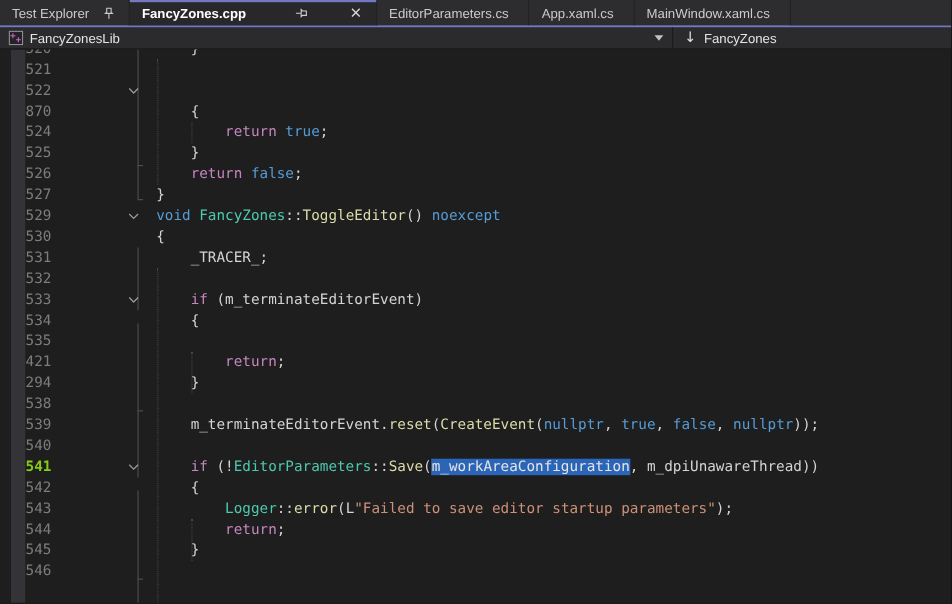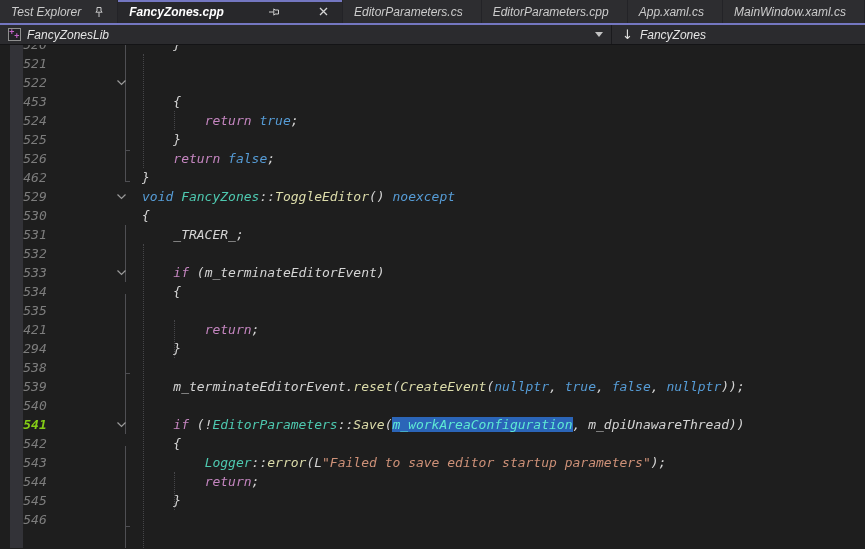--- a/index.html
+++ b/index.html
@@ -1,21 +1,20 @@
 <!DOCTYPE html>
 <html style="--accent: #7477c1; --tab-bg: #2d2d30; --editor-bg: #1e1e1e; --kw: #569CD6; --ctl: #C586C0; --type: #4EC9B0; --fn: #DCDCAA; --plain: #d4d4d4; --param: #9CDCFE; --str: #CE9178; --linenum: #7d7d7d; --hlbg: #2b65b8;"><head>
 <meta charset="utf-8">
 <style>
   html,body{margin:0;padding:0;background:#111;}
   *{box-sizing:border-box;}
   .app{
     position:relative;width:865px;height:549px;overflow:hidden;
     background:var(--editor-bg,#1e1e1e);
     font-family:"Liberation Sans",sans-serif;
-    font-style:italic;
   }
   
   .tabbar{display:flex;height:23px;background:var(--tab-bg,#2d2d30);align-items:stretch;}
   .tab{
     position:relative;display:flex;align-items:center;
     padding:0 11px;font-size:12px;color:#cbcbcb;white-space:nowrap;
     border-right:1px solid #232327;cursor:default;
   }
   .tab .lbl{margin-right:7px;}
   .tab.active{background:#28282b;color:#ffffff;gap:32px;}
@@ -58,21 +57,21 @@
   .fold{flex:0 0 72px;position:relative;}
   .fold svg{position:absolute;left:46px;top:6px;}
   .code{white-space:pre;}
   .tk-k{color:var(--kw,#569CD6);}
   .tk-c{color:var(--ctl,#C586C0);}
   .tk-t{color:var(--type,#4EC9B0);}
   .tk-f{color:var(--fn,#DCDCAA);}
   .tk-p,.tk-{color:var(--plain,#d4d4d4);}
   .tk-pr{color:var(--param,#9CDCFE);}
   .tk-s{color:var(--str,#CE9178);}
-  .tk-hl{color:#5eead4;background:var(--hlbg,#2b65b8);}
+  .tk-hl{color:#e5e5e5;background:var(--hlbg,#2b65b8);}
   
   .vline{position:absolute;width:1px;background:#4f4f53;}
   .vtick{position:absolute;width:5px;height:1px;background:#4f4f53;}
   .iguide{position:absolute;width:0;border-left:1px dotted #464649;}
 </style>
 </head>
 <body>
 
 <div class="app">
 
@@ -95,23 +94,20 @@
           </svg>
         </span>
         <span class="ticon">
           <svg width="9" height="9" viewBox="0 0 9 9">
             <path d="M1 1 L8 8 M8 1 L1 8" stroke="#d6d6d6" stroke-width="1.3"></path>
           </svg>
         </span>
       </div>
       <div class="tab">
         <span class="lbl">EditorParameters.cs</span>
-      </div>
-      <div class="tab">
-        <span class="lbl">EditorParameters.cpp</span>
       </div>
       <div class="tab">
         <span class="lbl">App.xaml.cs</span>
       </div>
       <div class="tab">
         <span class="lbl">MainWindow.xaml.cs</span>
       </div>
       <div class="tabfill"></div>
     </div>
   <div class="accentline"></div>
@@ -162,41 +158,41 @@
         </div>
         <div class="row">
           <div class="num">522</div>
           <div class="fold">
             <svg width="11" height="7" viewBox="0 0 11 7">
               <path d="M1.5 1.5 L5.5 5.5 L9.5 1.5" fill="none" stroke="#9a9a9a" stroke-width="1.2"></path>
             </svg>
           </div>
         </div>
         <div class="row">
-          <div class="num">453</div>
+          <div class="num">870</div>
           <div class="fold"></div>
           <div class="code"><span class="tk-p">    {</span></div>
         </div>
         <div class="row">
           <div class="num">524</div>
           <div class="fold"></div>
           <div class="code"><span class="tk-">        </span><span class="tk-c">return</span><span class="tk-p"> </span><span class="tk-k">true</span><span class="tk-p">;</span></div>
         </div>
         <div class="row">
           <div class="num">525</div>
           <div class="fold"></div>
           <div class="code"><span class="tk-p">    }</span></div>
         </div>
         <div class="row">
           <div class="num">526</div>
           <div class="fold"></div>
           <div class="code"><span class="tk-">    </span><span class="tk-c">return</span><span class="tk-p"> </span><span class="tk-k">false</span><span class="tk-p">;</span></div>
         </div>
         <div class="row">
-          <div class="num">462</div>
+          <div class="num">527</div>
           <div class="fold"></div>
           <div class="code"><span class="tk-p">}</span></div>
         </div>
         <div class="row">
           <div class="num">529</div>
           <div class="fold">
             <svg width="11" height="7" viewBox="0 0 11 7">
               <path d="M1.5 1.5 L5.5 5.5 L9.5 1.5" fill="none" stroke="#9a9a9a" stroke-width="1.2"></path>
             </svg>
           </div>

